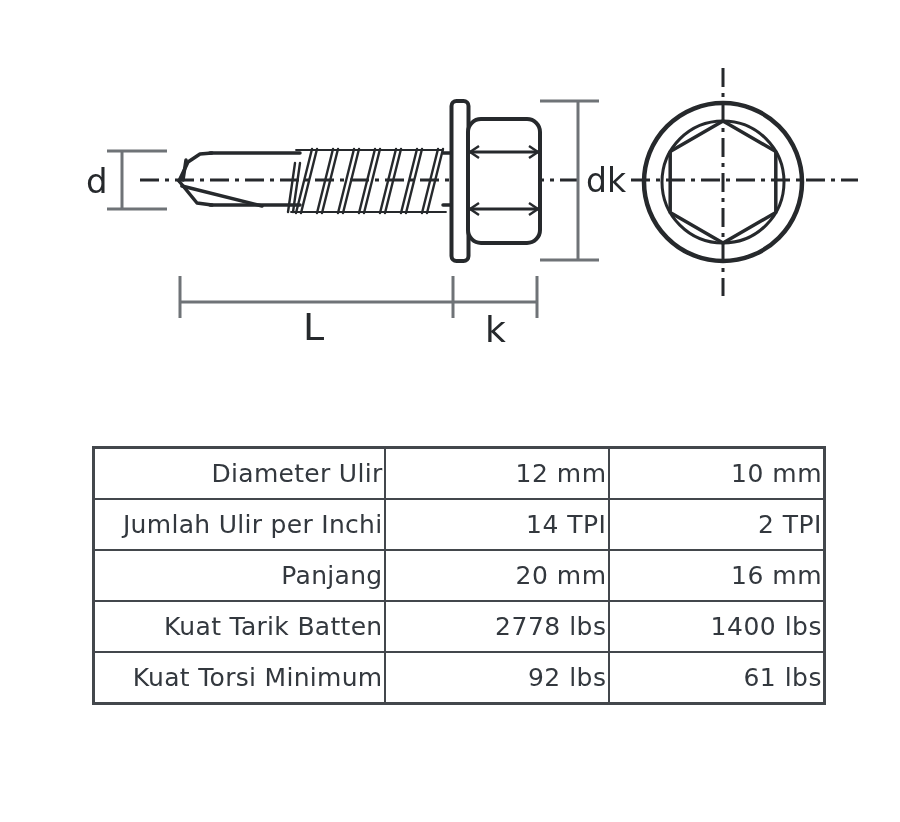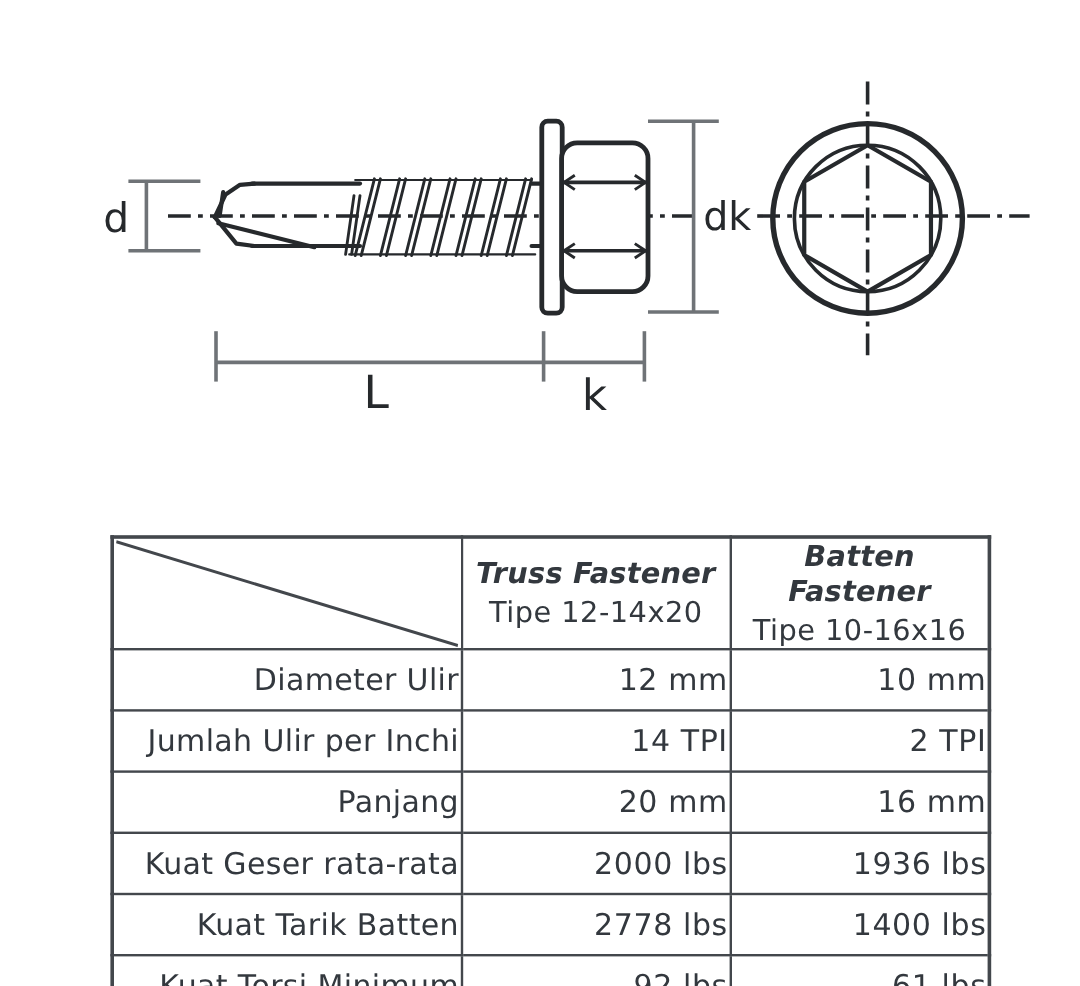--- a/index.html
+++ b/index.html
@@ -169,57 +169,37 @@
     </g>
   </svg>
 
   <table class="spec">
     <colgroup>
       <col style="width:291px">
       <col style="width:224px">
       <col style="width:216px">
     </colgroup>
     <tbody>
-      <tr class="header-row">
-        <td class="diag-cell">
-          <svg viewBox="0 0 291 72" preserveAspectRatio="none">
-            <line x1="2" y1="2" x2="289" y2="70" stroke="#43474c" stroke-width="2"></line>
-          </svg>
-        </td>
-        <td class="hdr">
-          <div class="hname">Truss Fastener</div>
-          <div class="htipe">Tipe 12-14x20</div>
-        </td>
-        <td class="hdr">
-          <div class="hname">Batten Fastener</div>
-          <div class="htipe">Tipe 10-16x16</div>
-        </td>
-      </tr>
 
       <tr class="data-row">
         <td class="lbl">Diameter Ulir</td>
         <td class="val">12 mm</td>
         <td class="val">10 mm</td>
       </tr>
       <tr class="data-row">
         <td class="lbl">Jumlah Ulir per Inchi</td>
         <td class="val">14 TPI</td>
         <td class="val">2 TPI</td>
       </tr>
       <tr class="data-row">
         <td class="lbl">Panjang</td>
         <td class="val">20 mm</td>
         <td class="val">16 mm</td>
       </tr>
       <tr class="data-row">
-        <td class="lbl">Kuat Geser rata-rata</td>
-        <td class="val">2000 lbs</td>
-        <td class="val">1936 lbs</td>
-      </tr>
-      <tr class="data-row">
         <td class="lbl">Kuat Tarik Batten</td>
         <td class="val">2778 lbs</td>
         <td class="val">1400 lbs</td>
       </tr>
       <tr class="data-row">
         <td class="lbl">Kuat Torsi Minimum</td>
         <td class="val">92 lbs</td>
         <td class="val">61 lbs</td>
       </tr>
     </tbody>

